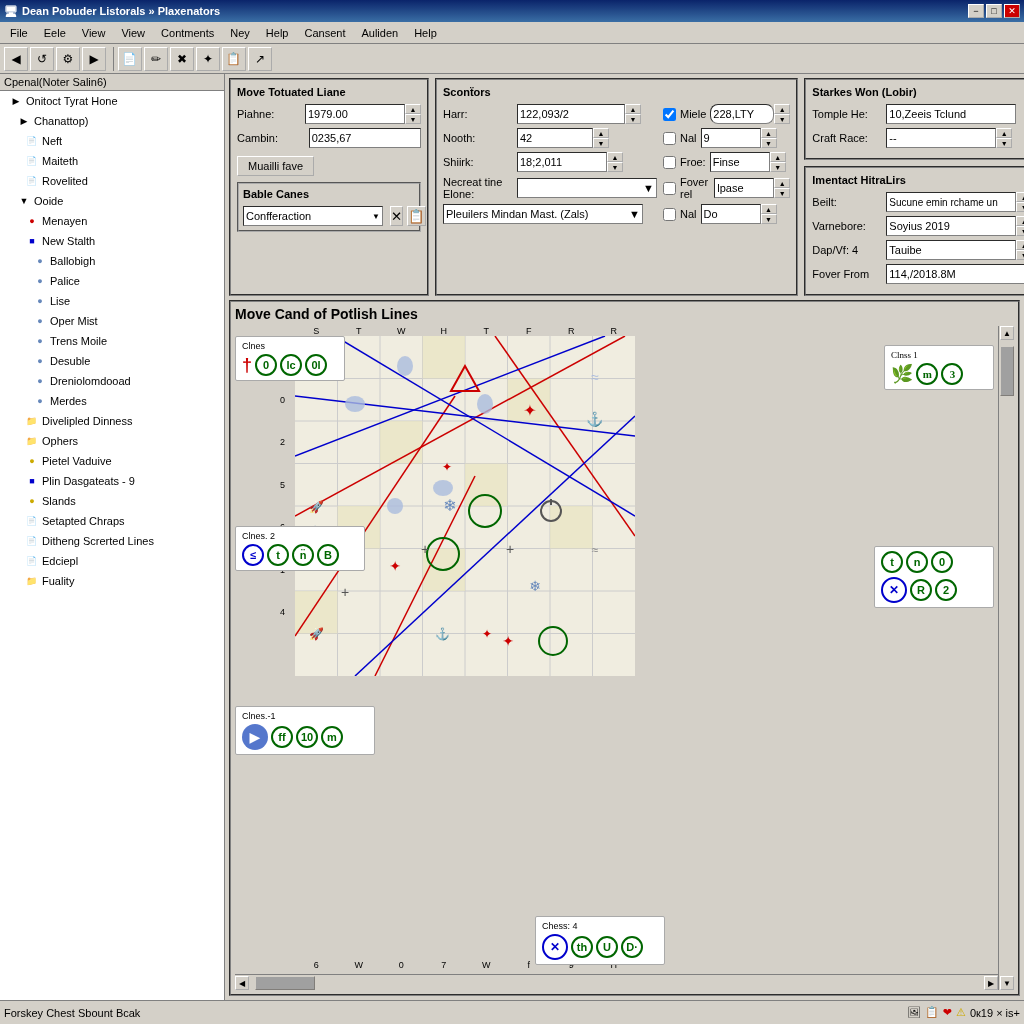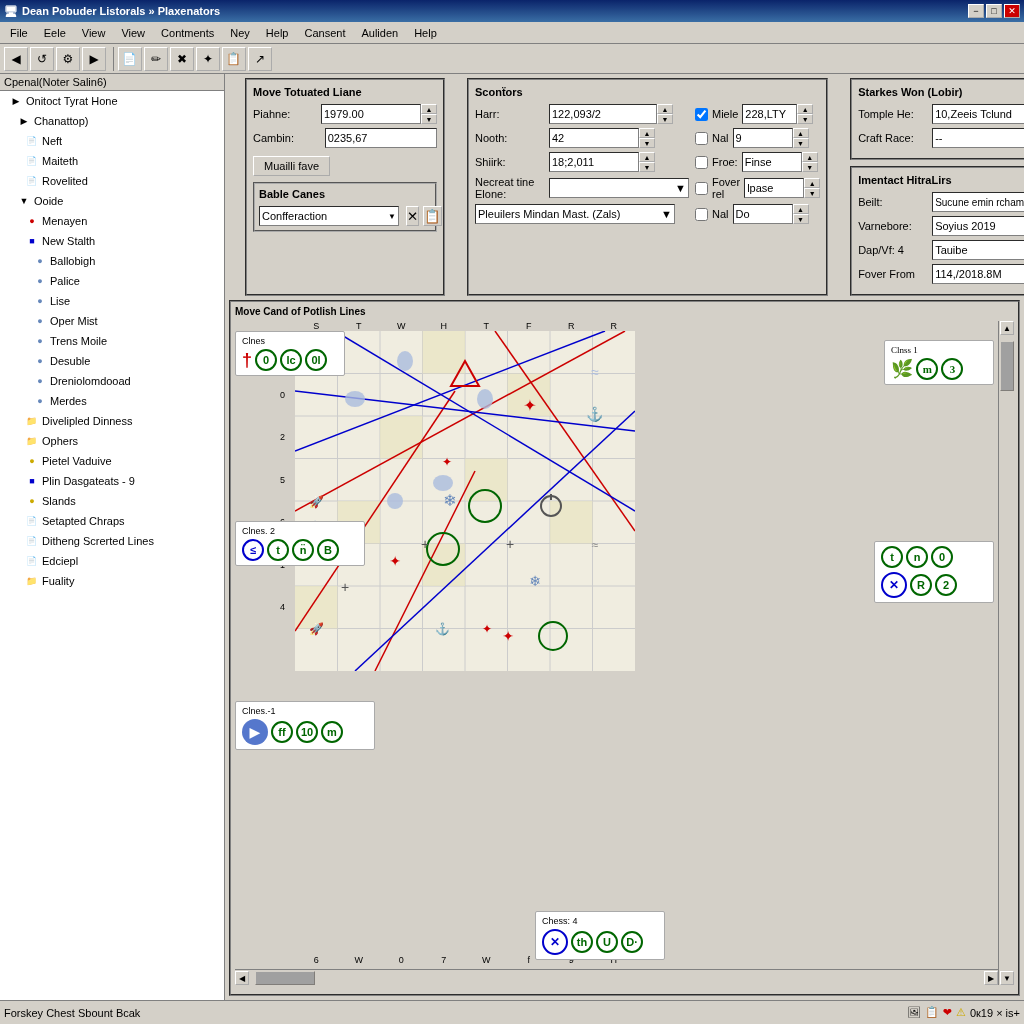--- a/index.html
+++ b/index.html
@@ -35,32 +35,32 @@
     .indent1 { padding-left: 8px; }
     .indent2 { padding-left: 16px; }
     .indent3 { padding-left: 24px; }
     .indent4 { padding-left: 32px; }
 
     
     .content-area { flex: 1; background: #d4d0c8; overflow: hidden; display: flex; flex-direction: column; padding: 4px; gap: 4px; }
 
     
     .top-panels { display: flex; gap: 6px; }
-    .panel { background: #d4d0c8; border: 2px groove #808080; padding: 6px; margin-left: 16px; }
+    .panel { background: #d4d0c8; border: 2px groove #808080; padding: 6px; }
     .panel-title { font-weight: bold; margin-bottom: 6px; font-size: 11px; }
 
     .form-row { display: flex; align-items: center; margin-bottom: 4px; gap: 4px; }
     .form-label { width: 70px; font-size: 11px; }
     .bable-row { display: flex; align-items: center; gap: 4px; }
     .dropdown { height: 20px; border: 1px inset #808080; padding: 0 2px; font-size: 11px; background: white; min-width: 140px; display: flex; align-items: center; justify-content: space-between; }
     .dropdown-arrow { font-size: 8px; }
 
     
     .bottom-panel { flex: 1; background: #d4d0c8; border: 2px groove #808080; padding: 4px; overflow: hidden; position: relative; }
-    .bottom-title { font-weight: bold; font-size: 10px; margin-bottom: 4px; }
+    .bottom-title { font-weight: bold; font-size: 14px; margin-bottom: 4px; }
 
     
     .class-box { position: absolute; background: white; border: 1px solid #aaa; padding: 4px 6px; border-radius: 2px; font-size: 10px; }
     .class-box-title { font-size: 9px; margin-bottom: 3px; }
     .class-box-items { display: flex; align-items: center; gap: 3px; }
     .class-icon { width: 22px; height: 22px; border-radius: 50%; border: 2px solid; display: flex; align-items: center; justify-content: center; font-size: 11px; font-weight: bold; }
     .class-icon-green { border-color: #006600; color: #006600; }
     .class-icon-blue { border-color: #0000cc; color: #0000cc; }
 
     
@@ -322,21 +322,21 @@
                   <div class="field-value" style="width:108px;">122,093/2</div>
                   <div style="display:flex;flex-direction:column;">
                     <button style="width:16px;height:10px;font-size:7px;background:#d4d0c8;border:1px outset #fff;cursor:pointer;">▲</button>
                     <button style="width:16px;height:10px;font-size:7px;background:#d4d0c8;border:1px outset #fff;cursor:pointer;">▼</button>
                   </div>
                 </div>
               </div>
               <div class="form-row">
                 <span class="form-label">Nooth:</span>
                 <div style="display:flex; align-items:center;">
-                  <div class="field-value" style="width:90px;">42</div>
+                  <div class="field-value" style="width:76px;">42</div>
                   <div style="display:flex;flex-direction:column;">
                     <button style="width:16px;height:10px;font-size:7px;background:#d4d0c8;border:1px outset #fff;cursor:pointer;">▲</button>
                     <button style="width:16px;height:10px;font-size:7px;background:#d4d0c8;border:1px outset #fff;cursor:pointer;">▼</button>
                   </div>
                 </div>
               </div>
               <div class="form-row">
                 <span class="form-label">Shiirk:</span>
                 <div style="display:flex; align-items:center;">
                   <div class="field-value" style="width:90px;">18;2,011</div>
@@ -358,21 +358,21 @@
                   <span>Pleuilers Mindan Mast. (Zals)</span>
                   <span>▼</span>
                 </div>
               </div>
             </div>
             <div style="flex:1;">
               <div class="form-row">
                 <input type="checkbox" checked="" style="">
                 <span>Miele</span>
                 <div style="display:flex;align-items:center;">
-                  <div class="field-value" style="width:55px;">228,LTY</div>
+                  <div class="field-value" style="width:64px;border-radius:8px;">228,LTY</div>
                   <div style="display:flex;flex-direction:column;">
                     <button style="width:16px;height:10px;font-size:7px;background:#d4d0c8;border:1px outset #fff;">▲</button>
                     <button style="width:16px;height:10px;font-size:7px;background:#d4d0c8;border:1px outset #fff;">▼</button>
                   </div>
                 </div>
               </div>
               <div class="form-row">
                 <input type="checkbox" style="">
                 <span>Nal</span>
                 <div style="display:flex;align-items:center;">

